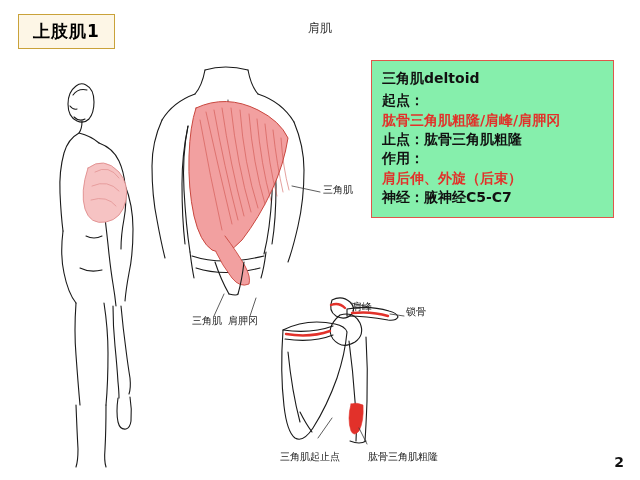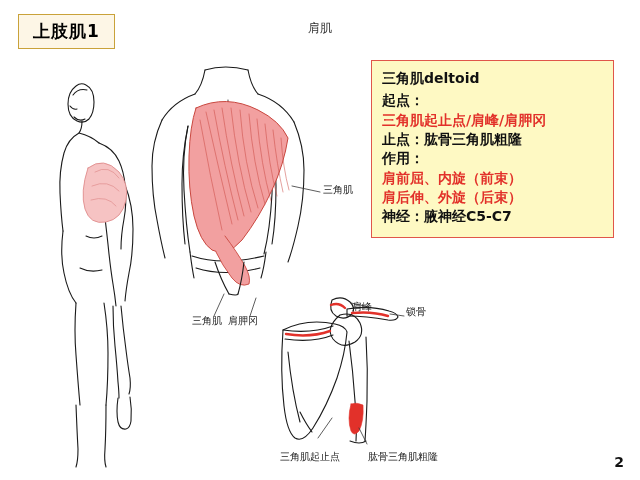--- a/index.html
+++ b/index.html
@@ -28,21 +28,21 @@
   }
   .page-num{
     position:absolute;right:16px;bottom:10px;
     font-size:14px;color:#111;font-weight:bold;
   }
 
   
   .info-box{
     position:absolute;left:371px;top:60px;width:243px;
     border:1px solid #e0564a;
-    background:#fef9c3;
+    background:#86efac;
     padding:8px 8px 10px 10px;
     box-sizing:border-box;
   }
   .info-box div{line-height:1.38;font-size:14px;font-weight:bold;}
   .info-title{font-size:16px;color:#111;margin-bottom:3px;}
   .k-black{color:#111;}
   .k-red{color:#e2312a;}
   .row{white-space:nowrap;}
 
   
@@ -210,30 +210,27 @@
   <div class="title-badge">上肢肌1</div>
   <div class="header-center">肩肌</div>
   <div class="page-num">2</div>
 
   <div class="info-box">
     <div class="info-title">三角肌deltoid</div>
     <div class="row">
       <span class="k-black">起点：</span>
     </div>
     <div class="row">
-      <span class="k-red">三角肌起止点/肩峰/肩胛冈</span>
+      <span class="k-red">肱骨三角肌粗隆/肩峰/肩胛冈</span>
     </div>
     <div class="row">
       <span class="k-black">止点：</span><span class="k-black">肱骨三角肌粗隆</span>
     </div>
     <div class="row">
       <span class="k-black">作用：</span>
-    </div>
-    <div class="row">
-      <span class="k-red">肩前屈、内旋（前束）</span>
     </div>
     <div class="row">
       <span class="k-red">肩后伸、外旋（后束）</span>
     </div>
     <div class="row">
       <span class="k-black">神经：</span><span class="k-black">腋神经C5-C7</span>
     </div>
   </div>
 
   <div class="fig-label" style="left:323px;top:183px;">三角肌</div>

